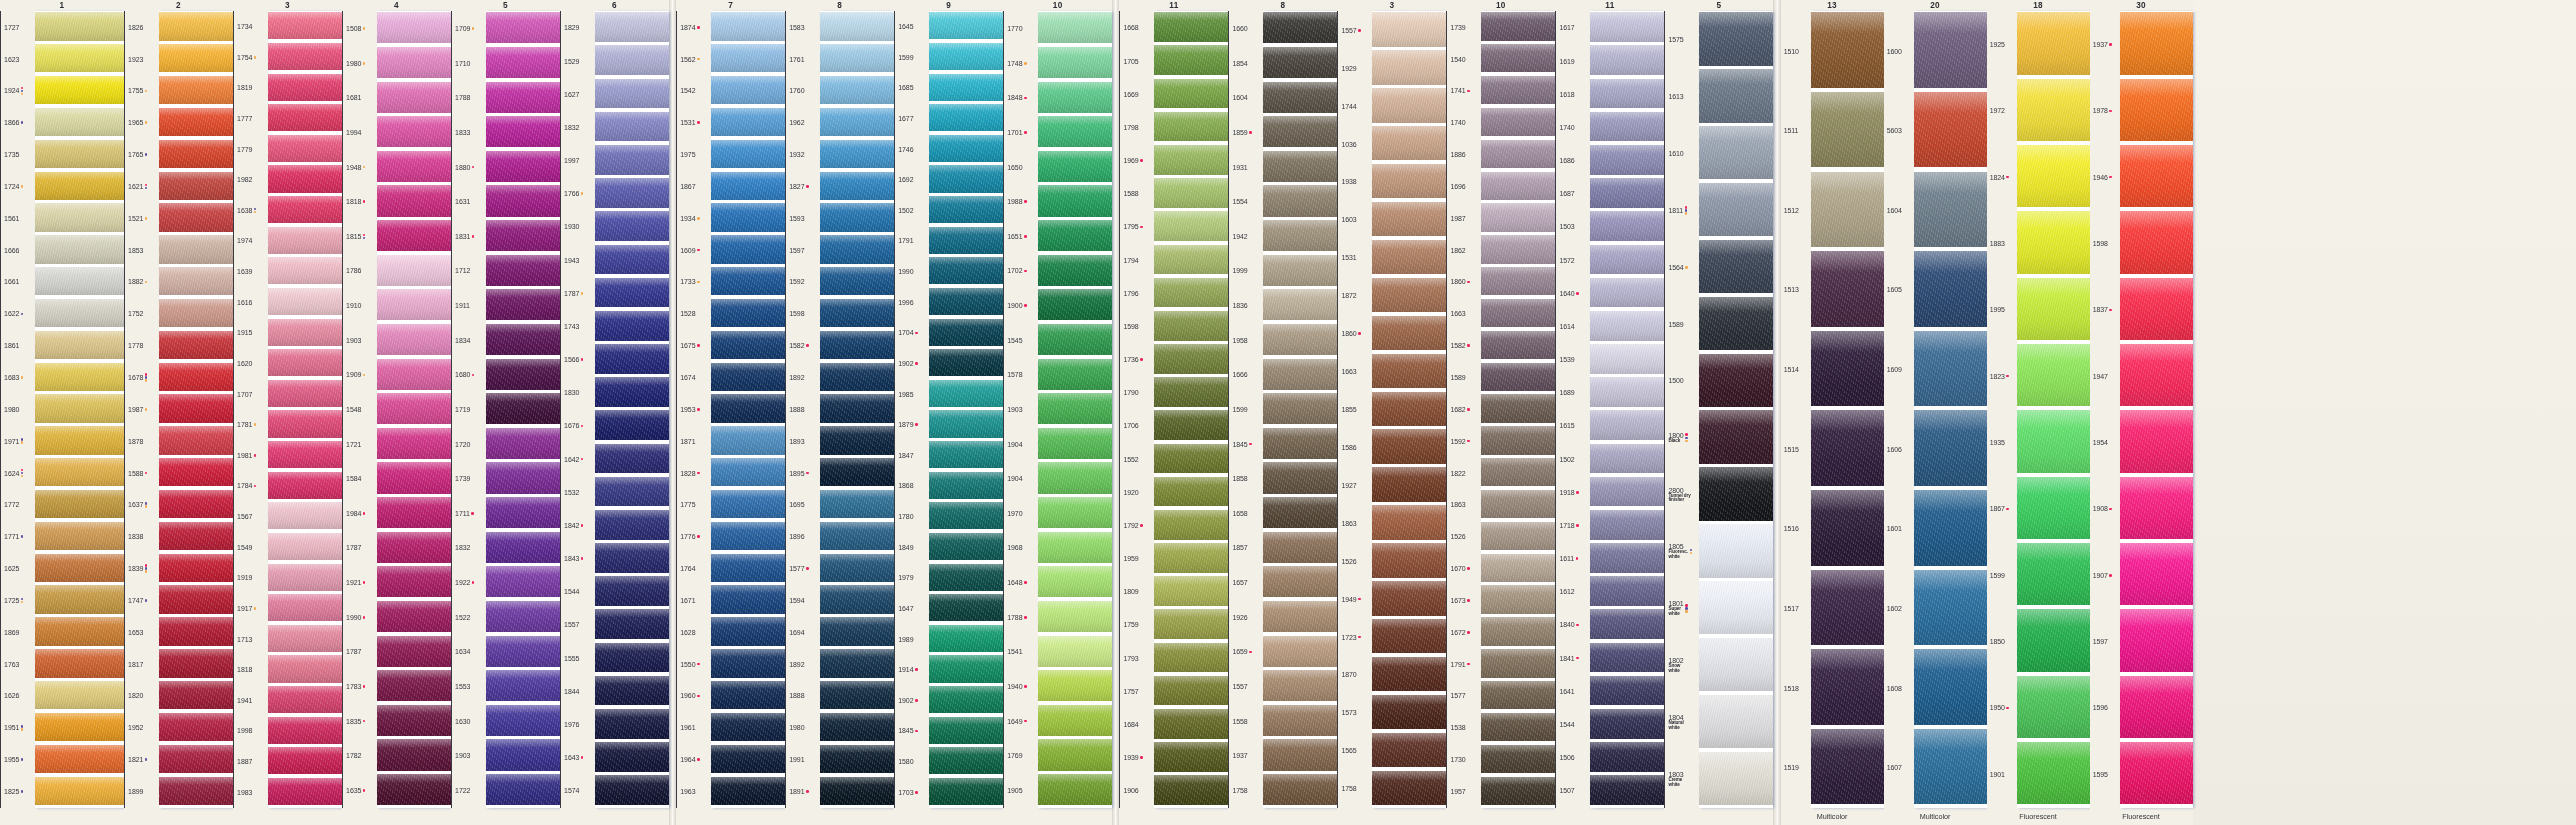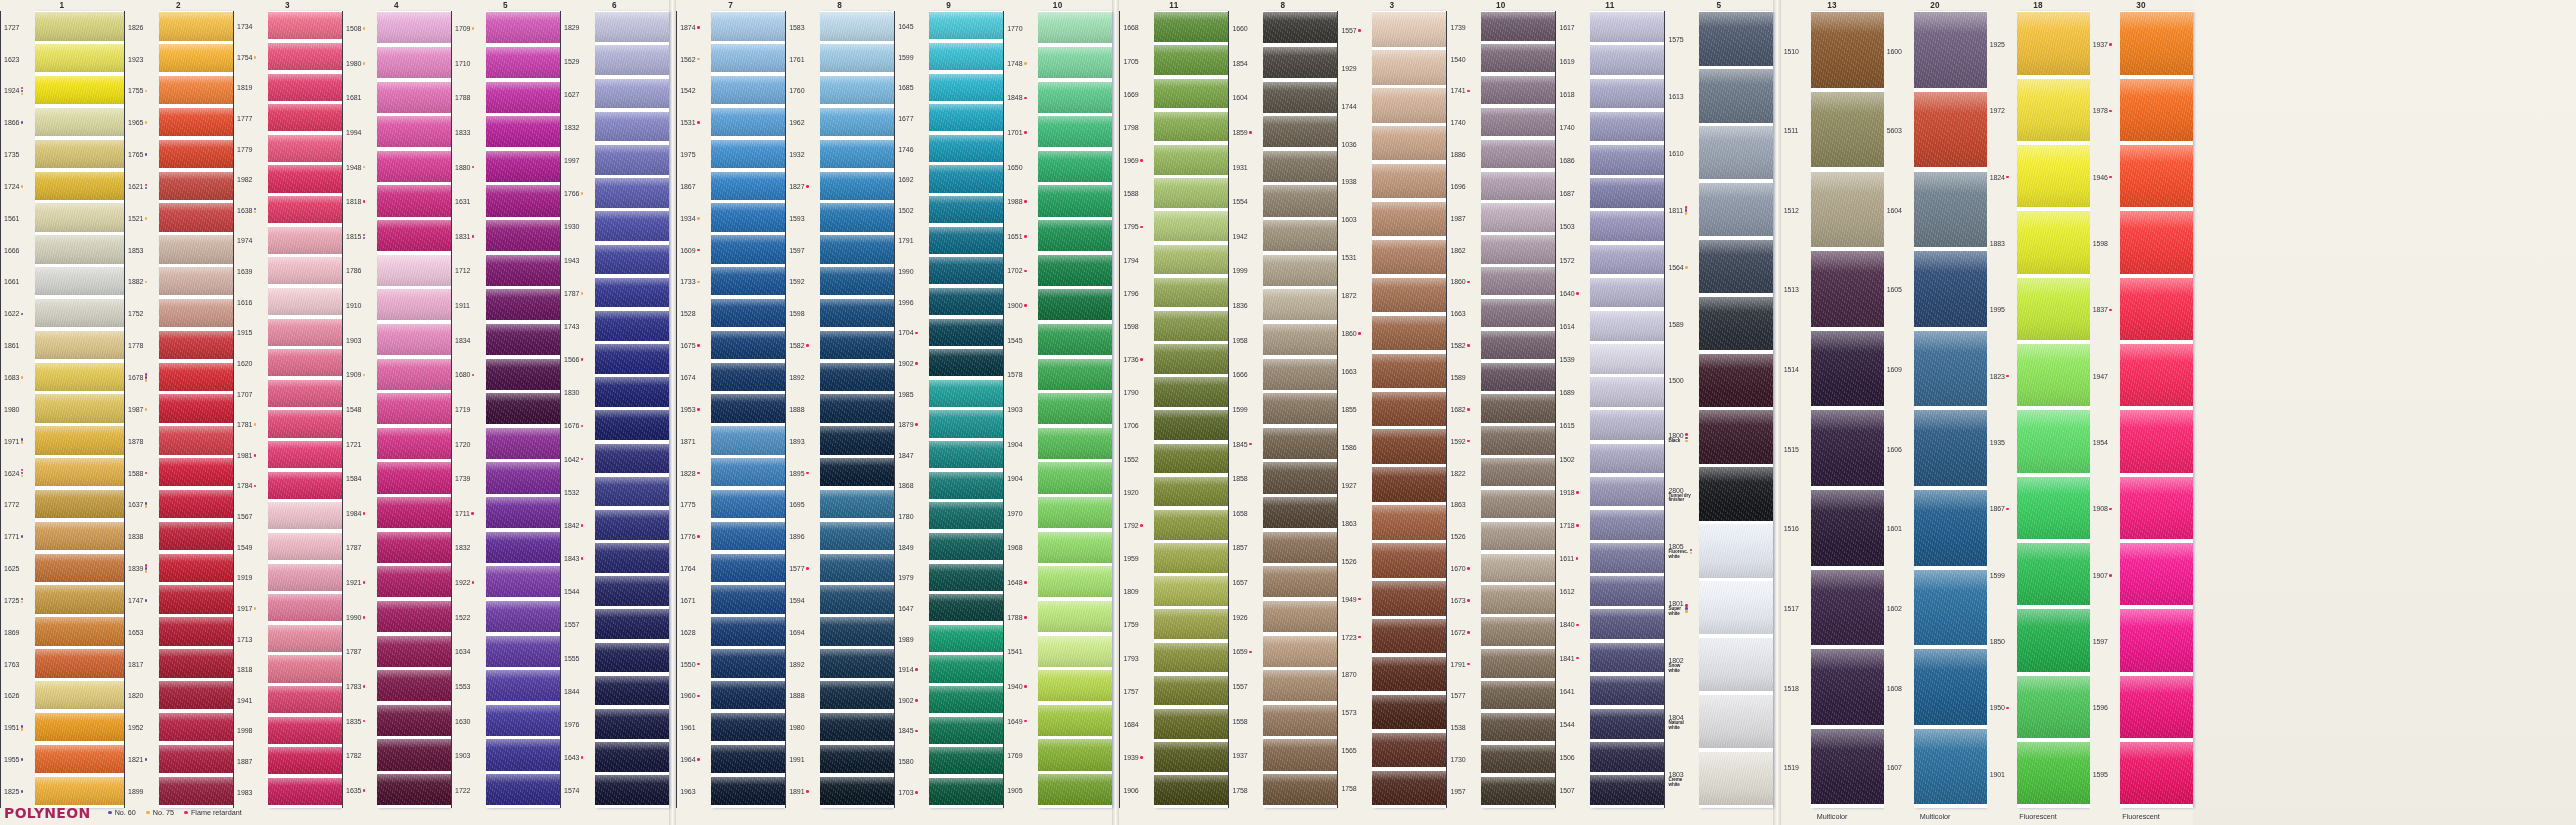--- a/index.html
+++ b/index.html
@@ -4547,31 +4547,14 @@
             <span class="sheen"></span>
           </div>
           <div class="sw" title="1595" style="background: rgb(239, 20, 104);">
             <span class="gloss"></span>
             <span class="sheen"></span>
           </div>
         </div>
       </div>
       <div class="col-foot">Fluorescent</div>
     </div>
-    <div id="brandbar">
-      <div id="brand">POLYNEON</div>
-      <div class="legend">
-        <div class="legitem">
-          <span class="legdot" style="background: rgb(90, 79, 160);"></span>
-          <span>No. 60</span>
-        </div>
-        <div class="legitem">
-          <span class="legdot" style="background: rgb(244, 168, 74);"></span>
-          <span>No. 75</span>
-        </div>
-        <div class="legitem">
-          <span class="legdot" style="background: rgb(240, 33, 94);"></span>
-          <span>Flame retardant</span>
-        </div>
-      </div>
-    </div>
   </div>
 
 
 </body></html>

